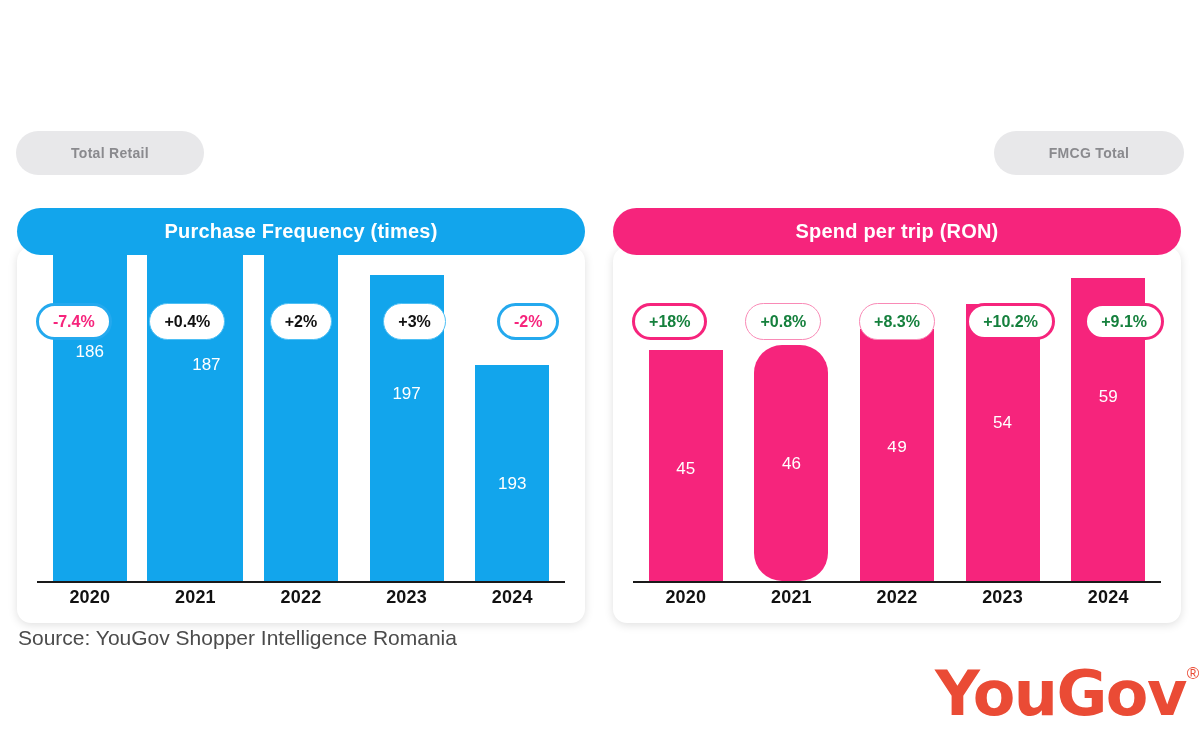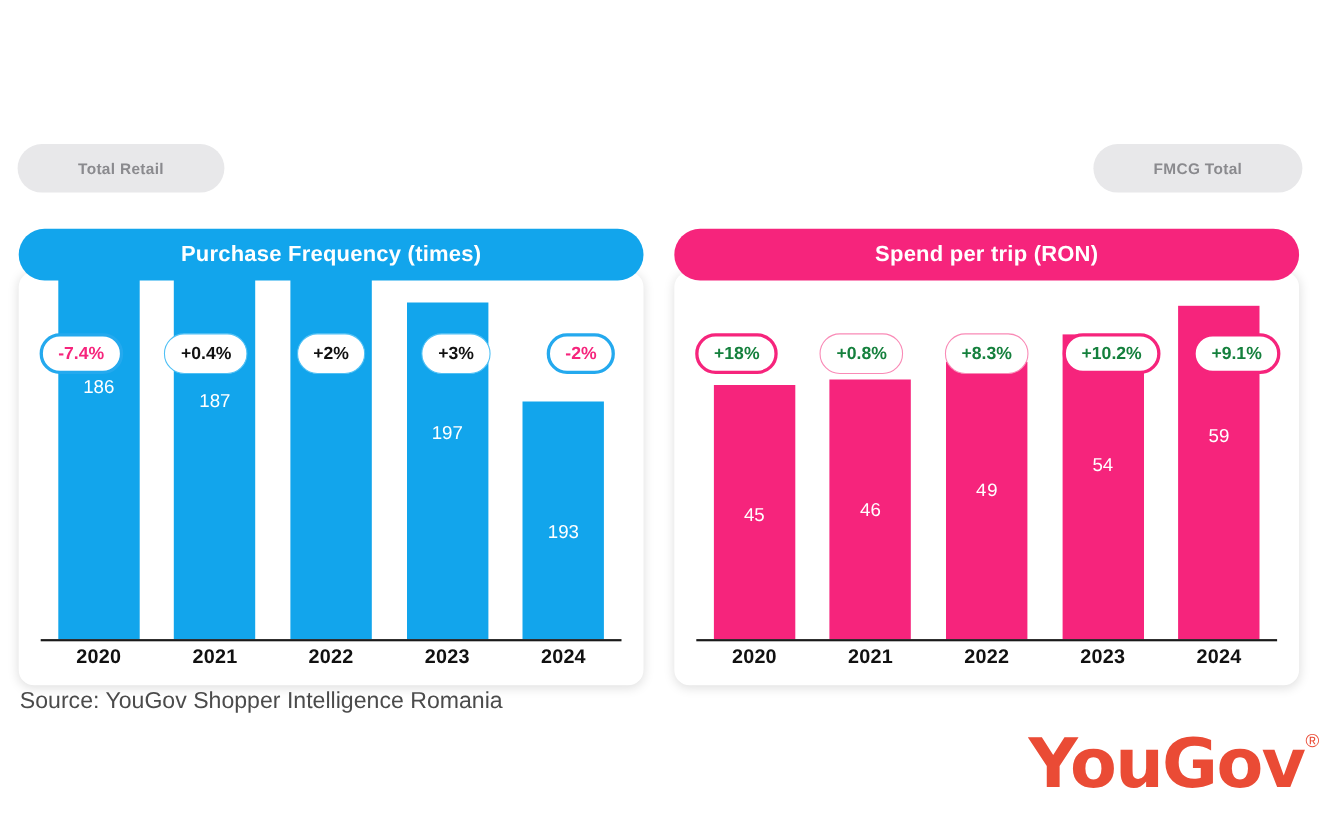--- a/index.html
+++ b/index.html
@@ -252,21 +252,21 @@
     </div>
 
     <div class="plot">
       <div class="bars">
         <div class="bar-cell">
           <div class="bar" style="height: 348px;">
             <span class="bar-value">186</span>
           </div>
         </div>
         <div class="bar-cell">
-          <div class="bar" style="height: 335px;">
+          <div class="bar" style="height: 335px; padding-left: 22px;">
             <span class="bar-value">187</span>
           </div>
         </div>
         <div class="bar-cell">
           <div class="bar" style="height: 367px;">
             <span class="bar-value">191</span>
           </div>
         </div>
         <div class="bar-cell">
           <div class="bar" style="height: 306px;">
@@ -328,21 +328,21 @@
     </div>
 
     <div class="plot">
       <div class="bars">
         <div class="bar-cell">
           <div class="bar" style="height: 231px;">
             <span class="bar-value">45</span>
           </div>
         </div>
         <div class="bar-cell">
-          <div class="bar" style="height: 236px;">
+          <div class="bar" style="height: 236px; border-radius: 28px;">
             <span class="bar-value">46</span>
           </div>
         </div>
         <div class="bar-cell">
           <div class="bar" style="height: 252px; font-family: Liberation Mono, monospace;">
             <span class="bar-value">49</span>
           </div>
         </div>
         <div class="bar-cell">
           <div class="bar" style="height: 277px;">

